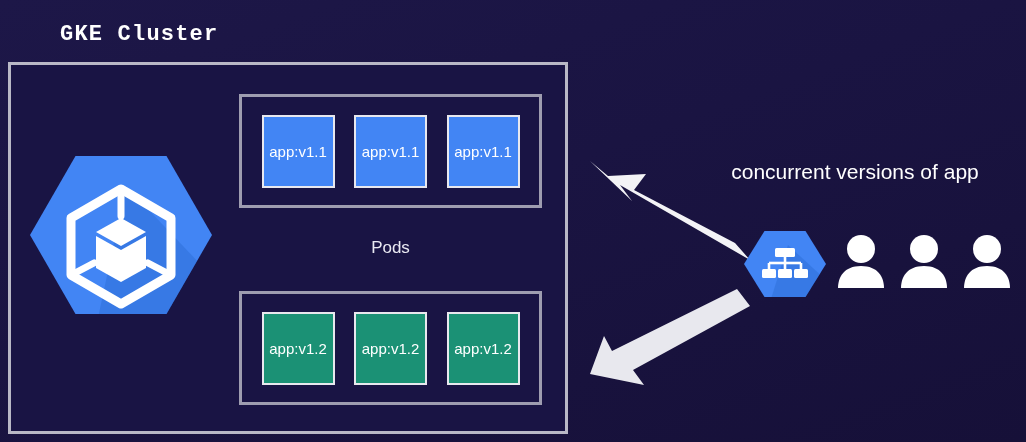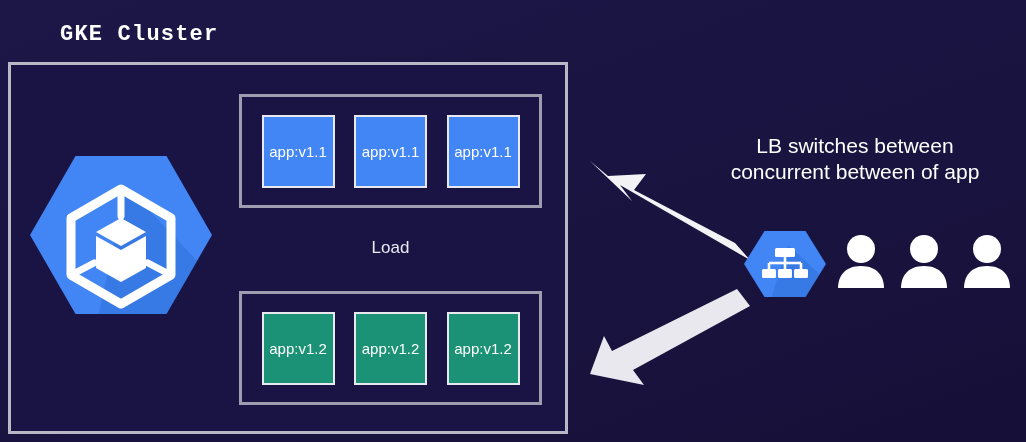--- a/index.html
+++ b/index.html
@@ -221,21 +221,21 @@
   </div>
 
   <div class="pod-group" id="pod-group-v1-1">
     <div class="pod-row">
       <div class="pod blue">app:v1.1</div>
       <div class="pod blue">app:v1.1</div>
       <div class="pod blue">app:v1.1</div>
     </div>
   </div>
 
-  <div id="pods-label">Load</div>
+  <div id="pods-label">Pods</div>
 
   <div class="pod-group" id="pod-group-v1-2">
     <div class="pod-row">
       <div class="pod green">app:v1.2</div>
       <div class="pod green">app:v1.2</div>
       <div class="pod green">app:v1.2</div>
     </div>
   </div>
 
   <svg id="arrows" viewBox="0 0 1026 442">
@@ -287,17 +287,17 @@
       <circle cx="25" cy="16" r="14" fill="#ffffff"></circle>
       <path d="M25 33 C 8 33 2 44 2 55 L 48 55 C 48 44 42 33 25 33 Z" fill="#ffffff"></path>
     </svg>
     <svg class="user-icon" viewBox="0 0 50 55">
       <circle cx="25" cy="16" r="14" fill="#ffffff"></circle>
       <path d="M25 33 C 8 33 2 44 2 55 L 48 55 C 48 44 42 33 25 33 Z" fill="#ffffff"></path>
     </svg>
   </div>
 
   <div id="lb-caption">
-    <span>LB switches between</span><br>
-    <span>concurrent between of app</span>
+    <br>
+    <span>concurrent versions of app</span>
   </div>
 
 </div>
 
 </body></html>

